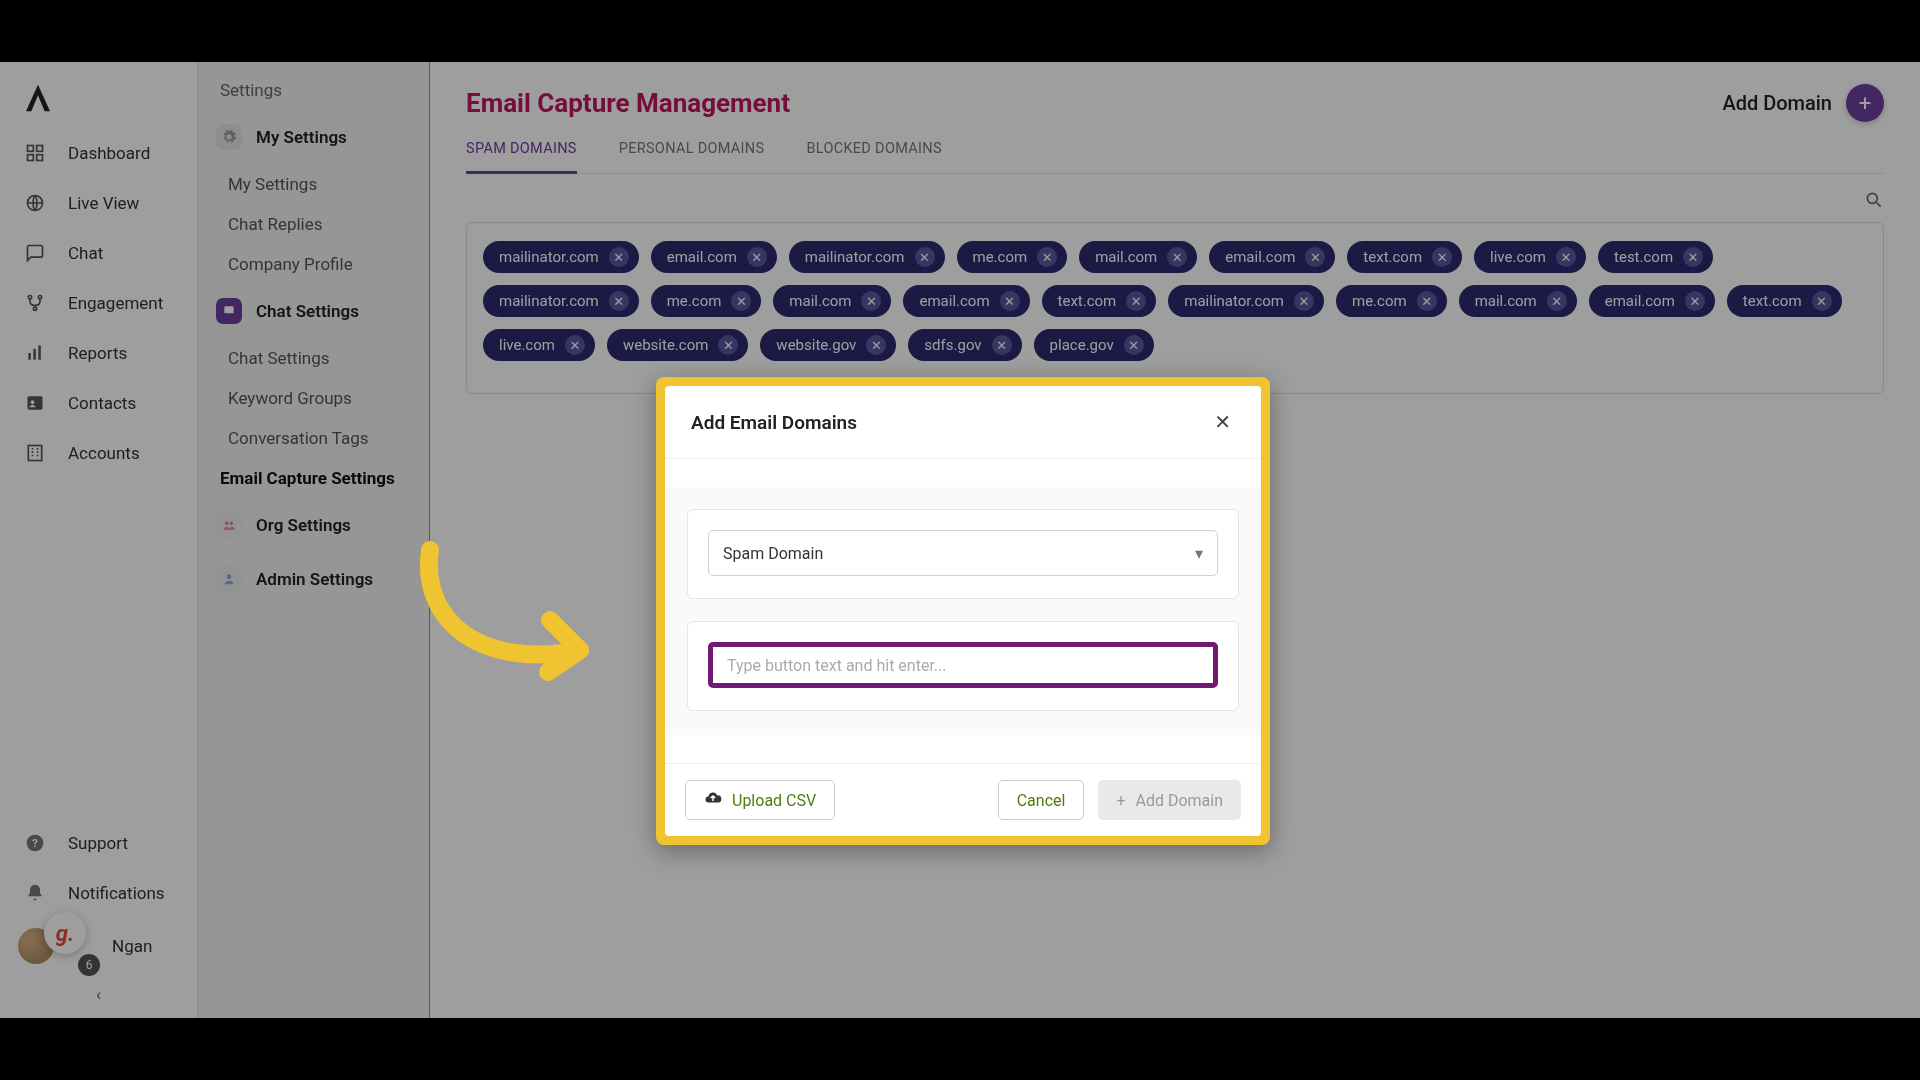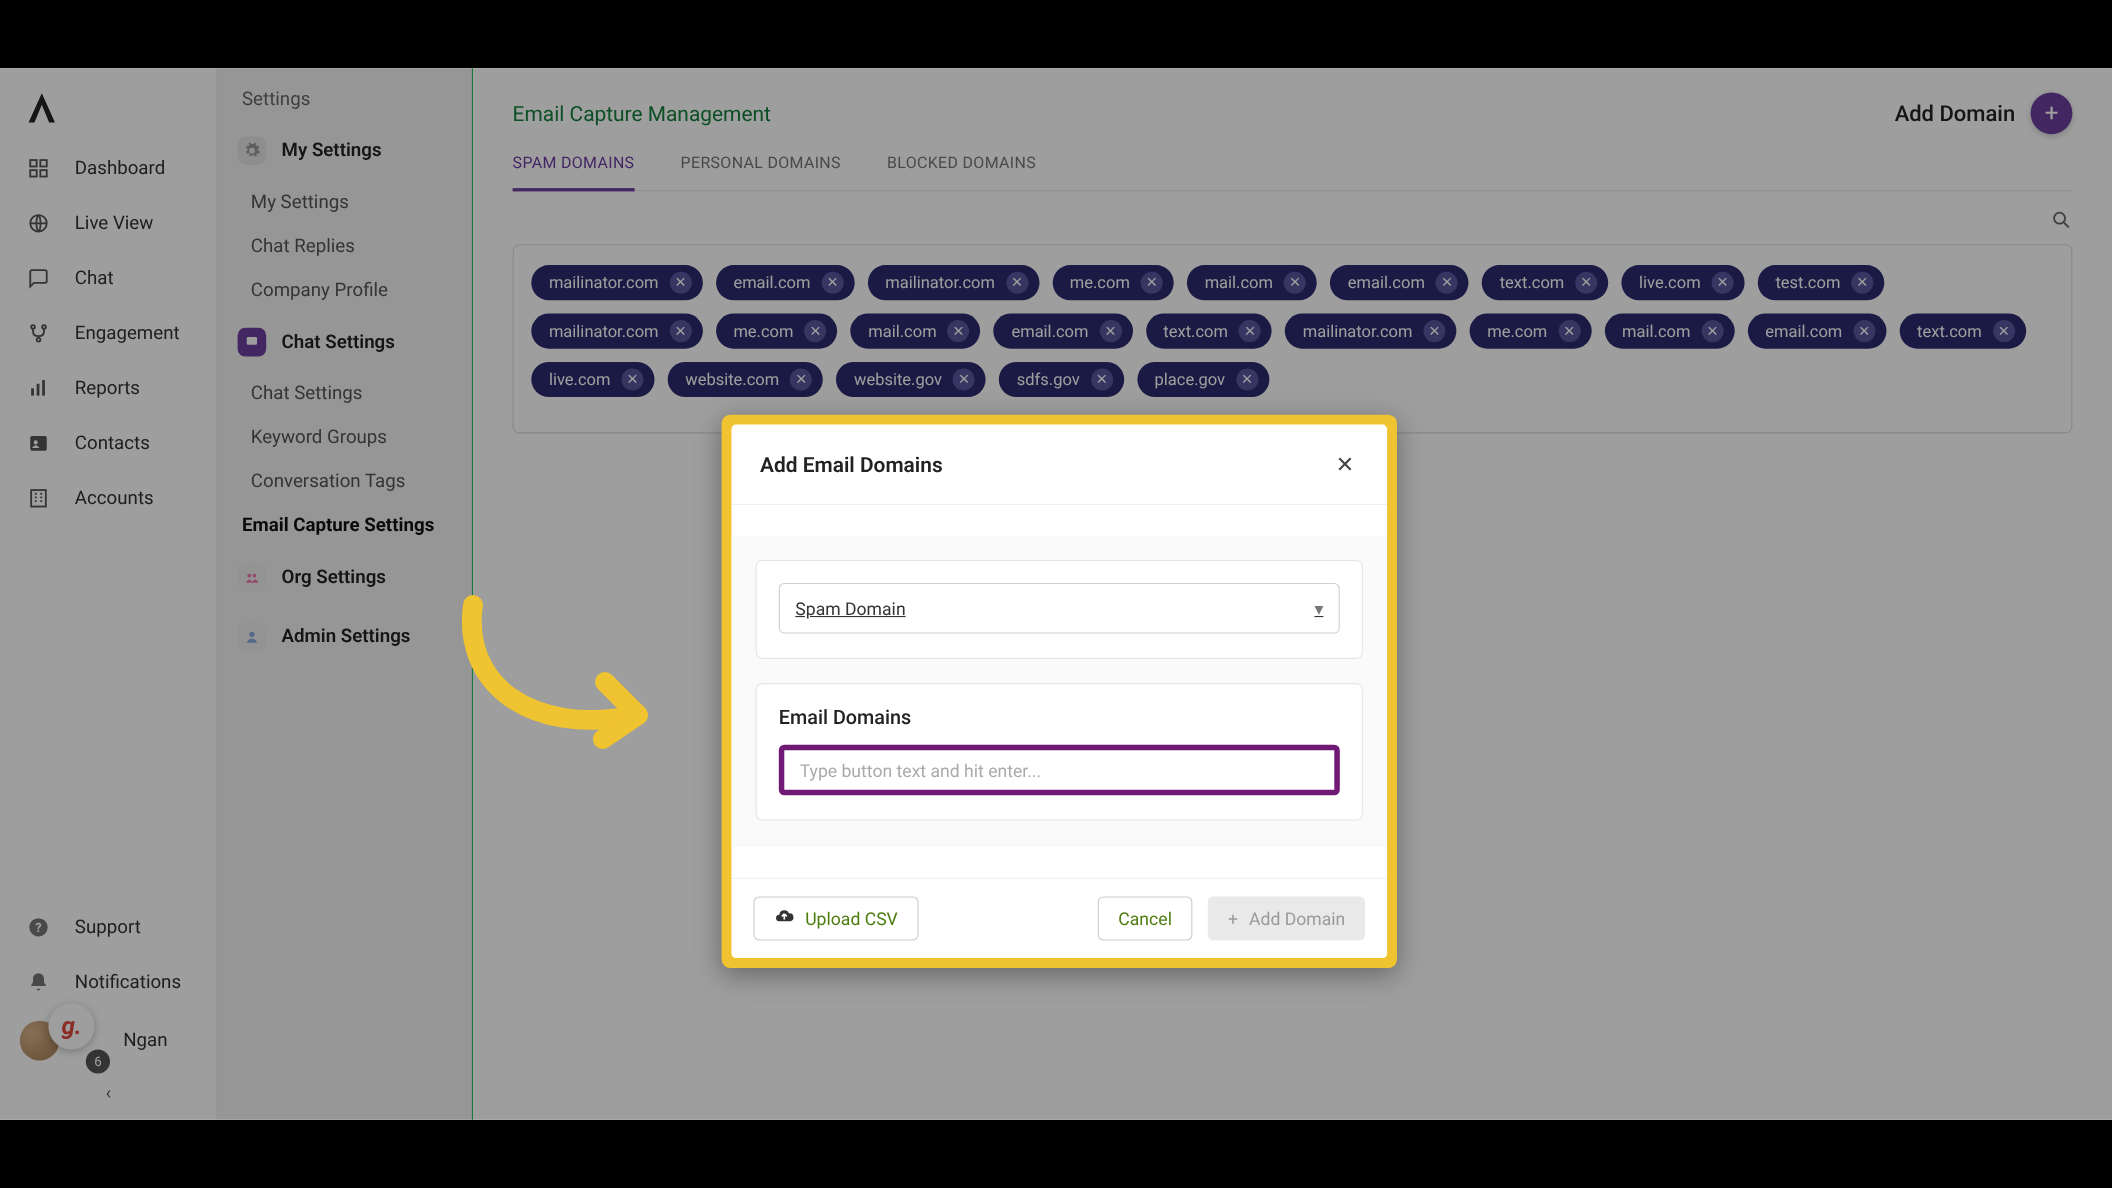--- a/index.html
+++ b/index.html
@@ -75,21 +75,21 @@
   width:26px;height:26px;border-radius:7px;display:flex;align-items:center;justify-content:center;
 }
 .nav-settings .ns-item {
   padding: 10px 0 10px 30px; color:#555; cursor:pointer;
 }
 .nav-settings .ns-item.active { color:#111; font-weight:700; padding-left:22px;}
 
 
 .main { flex:1; background:#fff; padding: 22px 36px 0 36px; display:flex; flex-direction:column;}
 .main-header { display:flex; align-items:center; justify-content:space-between; }
-.main-title { font-size:19px; font-weight:400; color:#15803d;}
+.main-title { font-size:26px; font-weight:700; color:#be185d;}
 .add-domain-wrap { display:flex; align-items:center; gap:14px; }
 .add-domain-label { font-size:20px; color:#222; font-weight:500;}
 .add-domain-btn {
   width:38px;height:38px;border-radius:50%;background:#6b3fa0;color:#fff;
   display:flex;align-items:center;justify-content:center;font-size:22px;cursor:pointer;
   box-shadow:0 2px 6px rgba(0,0,0,.2);
 }
 
 .tabs { display:flex; gap:42px; border-bottom:1px solid #e5e5e5; margin-top:8px;}
 .tab { padding: 10px 0 14px 0; font-size:14.5px; letter-spacing:.3px; color:#777; cursor:pointer; text-transform:uppercase;}
@@ -133,21 +133,21 @@
   padding:20px 26px; border-bottom:1px solid #eee;
 }
 .modal-head h3 { font-size:19px; font-weight:600; color:#222;}
 .modal-head .close { font-size:20px; color:#444; cursor:pointer; padding:4px;}
 .modal-body { background:#fafafa; padding:22px 22px 24px 22px; display:flex; flex-direction:column; gap:22px;}
 .card { background:#fff; border:1px solid #e5e5e5; border-radius:6px; padding:20px 20px 22px 20px;}
 .card label { display:block; font-size:18px; color:#222; margin-bottom:14px; font-weight:500;}
 .select {
   width:100%; height:46px; border:1px solid #d0d0d0; border-radius:5px;
   padding:13px 14px; display:flex; align-items:center; justify-content:space-between;
-  color:#333; cursor:pointer;text-decoration:underline;
+  color:#333; cursor:pointer;
 }
 .select .caret { color:#777;}
 .textfield {
   width:100%; height:46px; border:5px solid #701a75; border-radius:5px;
   padding:0 14px; font-size:16px; color:#333;
 }
 .textfield::placeholder { color:#aaa; }
 .modal-foot {
   border-top:1px solid #eee; padding:16px 20px;
   display:flex; align-items:center; gap:14px;
@@ -459,21 +459,20 @@
         <span class="close">✕</span>
       </div>
       <div class="modal-body">
         <div class="card">
           <div class="select">
             <span>Spam Domain</span>
             <span class="caret">▾</span>
           </div>
         </div>
         <div class="card">
-          <label>Email Domains</label>
           <input class="textfield" placeholder="Type button text and hit enter..." style="">
         </div>
       </div>
       <div class="modal-foot">
         <div class="btn btn-outline">
           <span><svg width="18" height="18" viewBox="0 0 24 24" fill="#333">
                 <path d="M19 18H6a4 4 0 0 1 0-8 6 6 0 0 1 11.6-1.5A4.5 4.5 0 0 1 19 18z"></path>
                 <path d="M12 16V9m0 0l-3 3m3-3l3 3" stroke="#fff" stroke-width="2" fill="none"></path>
               </svg></span>
           <span>Upload CSV</span>

